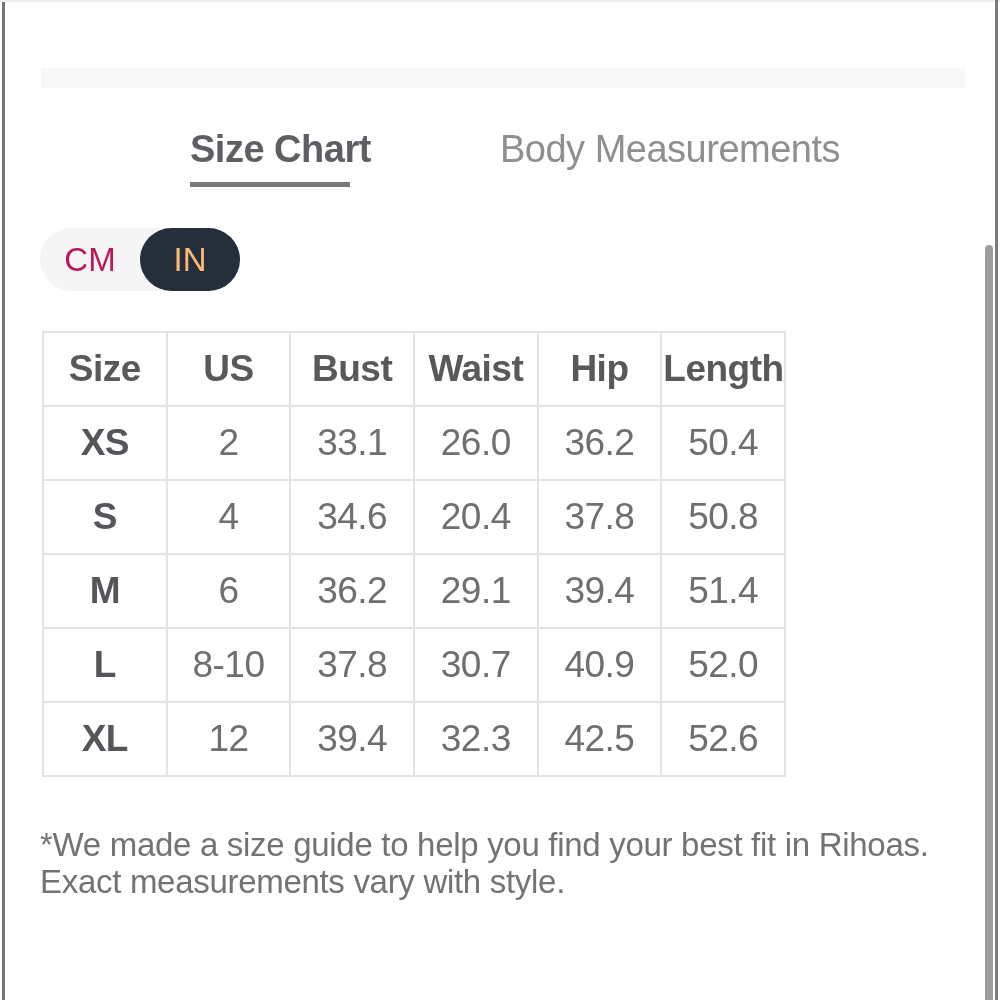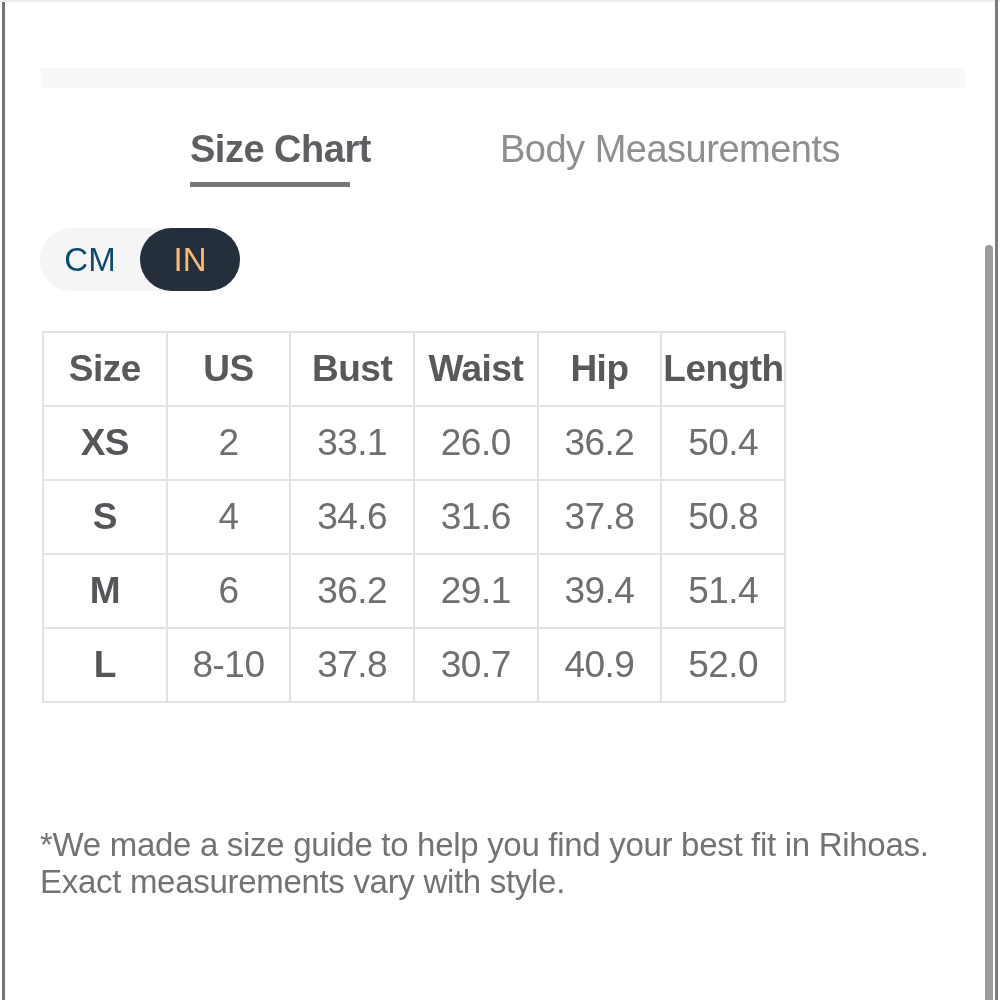--- a/index.html
+++ b/index.html
@@ -53,21 +53,21 @@
   }
   
   .unit-toggle {
     position: absolute; left: 40px; top: 228px; width: 200px; height: 63px;
     background: #f5f5f6; border-radius: 34px;
     display: flex; align-items: center;
   }
   .unit-option {
     flex: 1; height: 63px;
     display: flex; align-items: center; justify-content: center;
-    font-size: 33px; color: #0c4a6e; cursor: pointer;
+    font-size: 33px; color: #be185d; cursor: pointer;
   }
   .unit-option-selected {
     background: #242f3b; color: #fdba74;
     border-radius: 34px;
     flex: 0 0 100px;
   }
   
   .size-table {
     position: absolute; left: 42px; top: 331px; width: 744px;
     border-collapse: collapse; table-layout: fixed;
@@ -137,39 +137,47 @@
         <td>2</td>
         <td>33.1</td>
         <td>26.0</td>
         <td>36.2</td>
         <td>50.4</td>
       </tr>
       <tr>
         <td class="size-cell">S</td>
         <td>4</td>
         <td>34.6</td>
-        <td>31.6</td>
+        <td>20.4</td>
         <td>37.8</td>
         <td>50.8</td>
       </tr>
       <tr>
         <td class="size-cell">M</td>
         <td>6</td>
         <td>36.2</td>
         <td>29.1</td>
         <td>39.4</td>
         <td>51.4</td>
       </tr>
       <tr>
         <td class="size-cell">L</td>
         <td>8-10</td>
         <td>37.8</td>
         <td>30.7</td>
         <td>40.9</td>
         <td>52.0</td>
       </tr>
+      <tr>
+        <td class="size-cell">XL</td>
+        <td>12</td>
+        <td>39.4</td>
+        <td>32.3</td>
+        <td>42.5</td>
+        <td>52.6</td>
+      </tr>
     </tbody>
 </table>
 
 <div class="footnote">
   <div>*We made a size guide to help you find your best fit in Rihoas.</div>
   <div>Exact measurements vary with style.</div>
 </div>
 
 </body></html>

